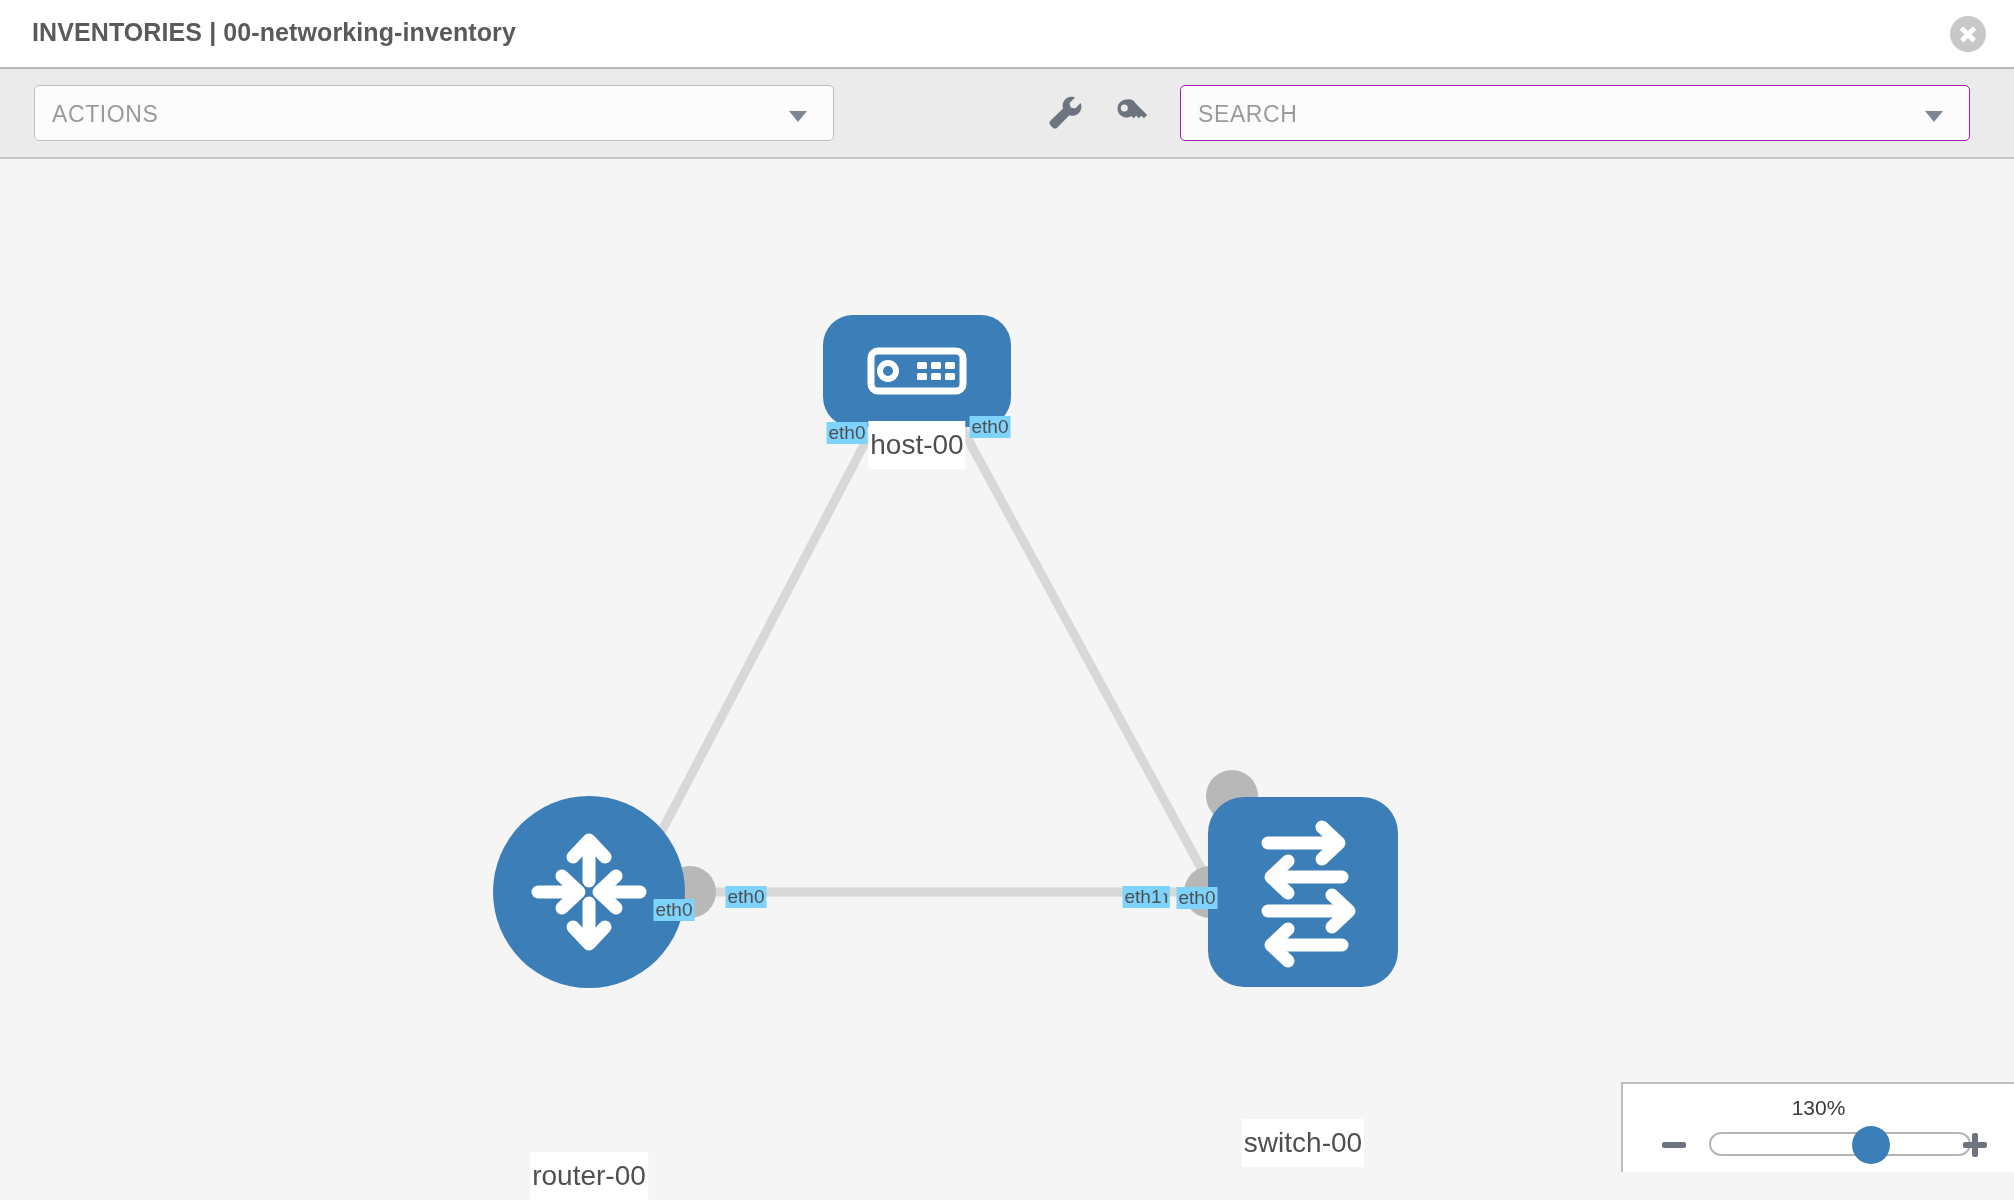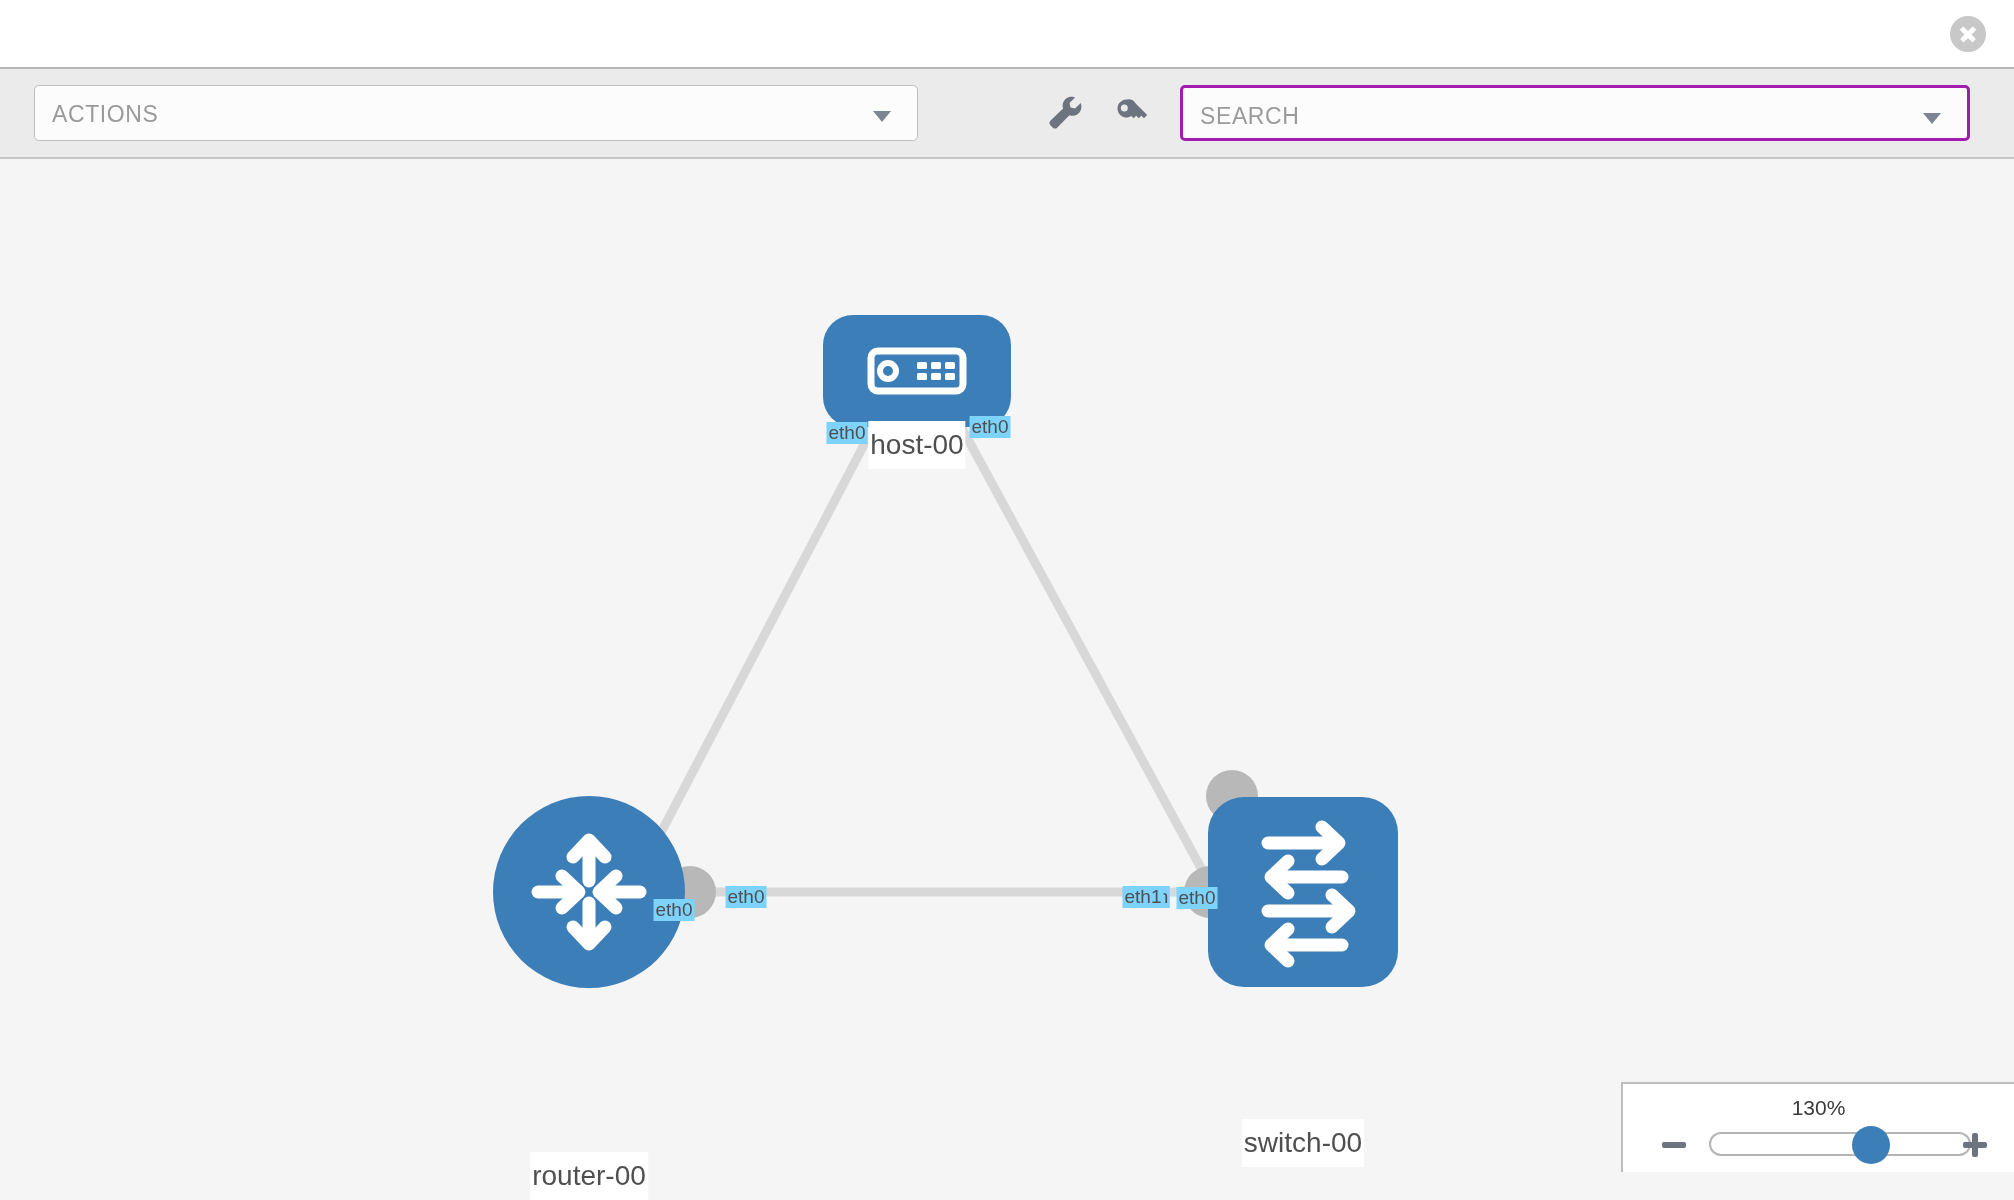--- a/index.html
+++ b/index.html
@@ -66,21 +66,21 @@
     width: 2014px;
     height: 90px;
     background: #ebebeb;
     border-bottom: 2px solid #c6c6c6;
     box-sizing: border-box;
   }
   .actions-select {
     position: absolute;
     left: 34px;
     top: 16px;
-    width: 884px;
+    width: 800px;
     height: 56px;
     background: #fcfcfc;
     border: 1px solid #bfbfbf;
     border-radius: 5px;
     box-sizing: border-box;
     cursor: pointer;
     text-align: right;
   }
   .actions-select .label {
     position: absolute;
@@ -110,21 +110,21 @@
   .tool-icon.wrench { left: 1043px; }
   .tool-icon.key    { left: 1110px; }
 
   .search-box {
     position: absolute;
     left: 1180px;
     top: 16px;
     width: 790px;
     height: 56px;
     background: #fcfcfc;
-    border: 3px solid #a21caf;
+    border: 1px solid #a21caf;
     border-radius: 5px;
     box-sizing: border-box;
     cursor: text;
   }
   .search-box .label {
     position: absolute;
     left: 17px;
     top: 15px;
     font-size: 23px;
     color: #9a9a9a;
@@ -233,20 +233,21 @@
     margin-left: -19px;
     border-radius: 50%;
     background: #3b7eb8;
     cursor: pointer;
   }
 </style>
 </head>
 <body>
 
 <div class="header">
+  <div class="header-title">INVENTORIES | 00-networking-inventory</div>
   <div class="close-btn"></div>
 </div>
 
 <div class="toolbar">
 
   <div class="actions-select">
     <span class="label">ACTIONS</span>
     <span class="caret"></span>
   </div>
 

